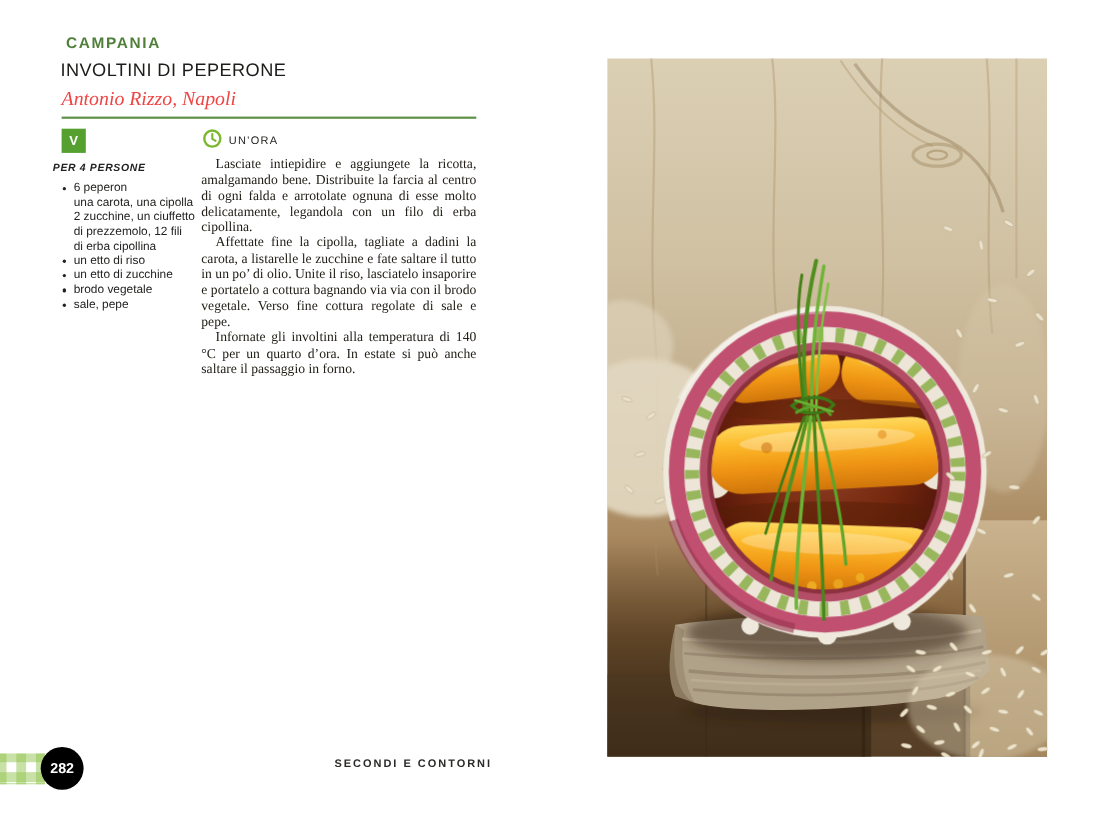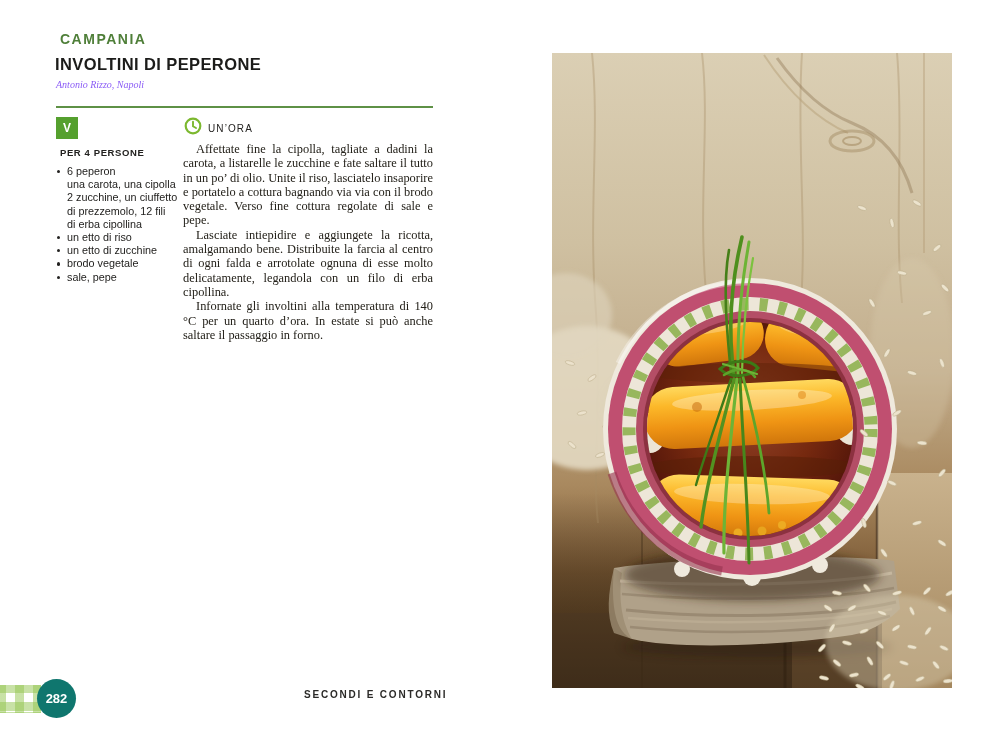--- a/index.html
+++ b/index.html
@@ -5,47 +5,47 @@
   html,body{margin:0;padding:0;}
   body{
     width:1000px;height:739px;position:relative;overflow:hidden;
     background:#ffffff;
     font-family:"Liberation Sans",sans-serif;
     color:#1f1e1c;
   }
   .abs{position:absolute;}
   
   .region{left:60px;top:31px;font-size:14px;font-weight:bold;letter-spacing:1.5px;color:#4f7f39;}
-  .title{left:55px;top:55px;font-size:16.5px;font-weight:bold;letter-spacing:.4px;color:#1c1c1a;}
-  .author{left:56px;top:79px;font-family:"Liberation Serif",serif;font-style:italic;font-size:10px;color:#8b5cf6;}
+  .title{left:55px;top:55px;font-size:16.5px;font-weight:normal;letter-spacing:.4px;color:#1c1c1a;}
+  .author{left:56px;top:79px;font-family:"Liberation Serif",serif;font-style:italic;font-size:18px;color:#ef4444;}
   .rule{left:56px;top:106px;width:377px;height:2px;background:#5e9146;}
   .v-badge{left:56px;top:117px;width:22px;height:22px;background:#55a02e;color:#fff;
     font-size:12px;font-weight:bold;display:flex;align-items:center;justify-content:center;}
-  .servings{left:60px;top:147px;font-size:9.5px;font-weight:bold;letter-spacing:.6px;color:#232220;}
+  .servings{left:48px;top:147px;font-size:9.5px;font-weight:bold;letter-spacing:.6px;color:#232220;font-style:italic;}
   .time{left:184px;top:117px;display:flex;align-items:center;gap:6px;}
   .time-label{font-size:10px;font-weight:normal;letter-spacing:1.1px;color:#232220;}
   .ingredients{left:56px;top:165px;width:130px;list-style:none;margin:0;padding:0;}
   .ingredients li{
     position:relative;padding-left:11px;margin:0;
     font-size:10.8px;line-height:13.2px;color:#232220;white-space:pre-line;
   }
   .ingredients li::before{
     content:"";position:absolute;left:1px;top:5px;width:3.2px;height:3.2px;border-radius:50%;background:#232220;
   }
   .instructions{left:183px;top:142px;width:250px;
     font-family:"Liberation Serif",serif;font-size:12.4px;line-height:14.3px;
     text-align:justify;color:#232019;}
   .instructions p{margin:0;text-indent:13px;}
   
   .gingham{left:0;top:685px;width:41px;height:28px;background-color:#fff;
     background-image:
       repeating-linear-gradient(0deg, rgba(146,196,78,.5) 0 9px, rgba(146,196,78,0) 9px 18px),
       repeating-linear-gradient(90deg, rgba(146,196,78,.5) 0 9px, rgba(146,196,78,0) 9px 18px);
     background-position:0 -2px,-3px 0;}
-  .page-badge{left:37px;top:679px;width:39px;height:39px;border-radius:50%;background:#0f766e;
+  .page-badge{left:37px;top:679px;width:39px;height:39px;border-radius:50%;background:#000000;
     color:#fff;font-size:13px;font-weight:bold;display:flex;align-items:center;justify-content:center;}
   .footer-section{left:304px;top:689px;font-size:10px;font-weight:bold;letter-spacing:1.8px;color:#2b2a28;}
   
   .photo{left:552px;top:53px;width:400px;height:635px;}
   .photo svg{display:block;}
 </style>
 </head>
 <body>
 
 <div class="abs region">CAMPANIA</div>
@@ -72,22 +72,22 @@
 2 zucchine, un ciuffetto
 di prezzemolo, 12 fili
 di erba cipollina</li>
   <li>un etto di riso</li>
   <li>un etto di zucchine</li>
   <li>brodo vegetale</li>
   <li>sale, pepe</li>
 </ul>
 
 <div class="abs instructions">
+  <p>Lasciate intiepidire e aggiungete la ricotta, amalgamando bene. Distribuite la farcia al centro di ogni falda e arrotolate ognuna di esse molto delicatamente, legandola con un filo di erba cipollina.</p>
   <p>Affettate fine la cipolla, tagliate a dadini la carota, a listarelle le zucchine e fate saltare il tutto in un po’ di olio. Unite il riso, lasciatelo insaporire e portatelo a cottura bagnando via via con il brodo vegetale. Verso fine cottura regolate di sale e pepe.</p>
-  <p>Lasciate intiepidire e aggiungete la ricotta, amalgamando bene. Distribuite la farcia al centro di ogni falda e arrotolate ognuna di esse molto delicatamente, legandola con un filo di erba cipollina.</p>
   <p>Infornate gli involtini alla temperatura di 140 °C per un quarto d’ora. In estate si può anche saltare il passaggio in forno.</p>
 </div>
 
 <div class="abs gingham"></div>
 <div class="abs page-badge">282</div>
 <div class="abs footer-section">SECONDI E CONTORNI</div>
 
 <div class="abs photo">
 <svg width="400" height="635" viewBox="0 0 400 635" role="img" aria-label="Involtini di peperone giallo legati con fili di erba cipollina in una ciotola di ceramica rosa, su tovagliolo di lino e tavolo di legno con riso sparso">
   <defs>

